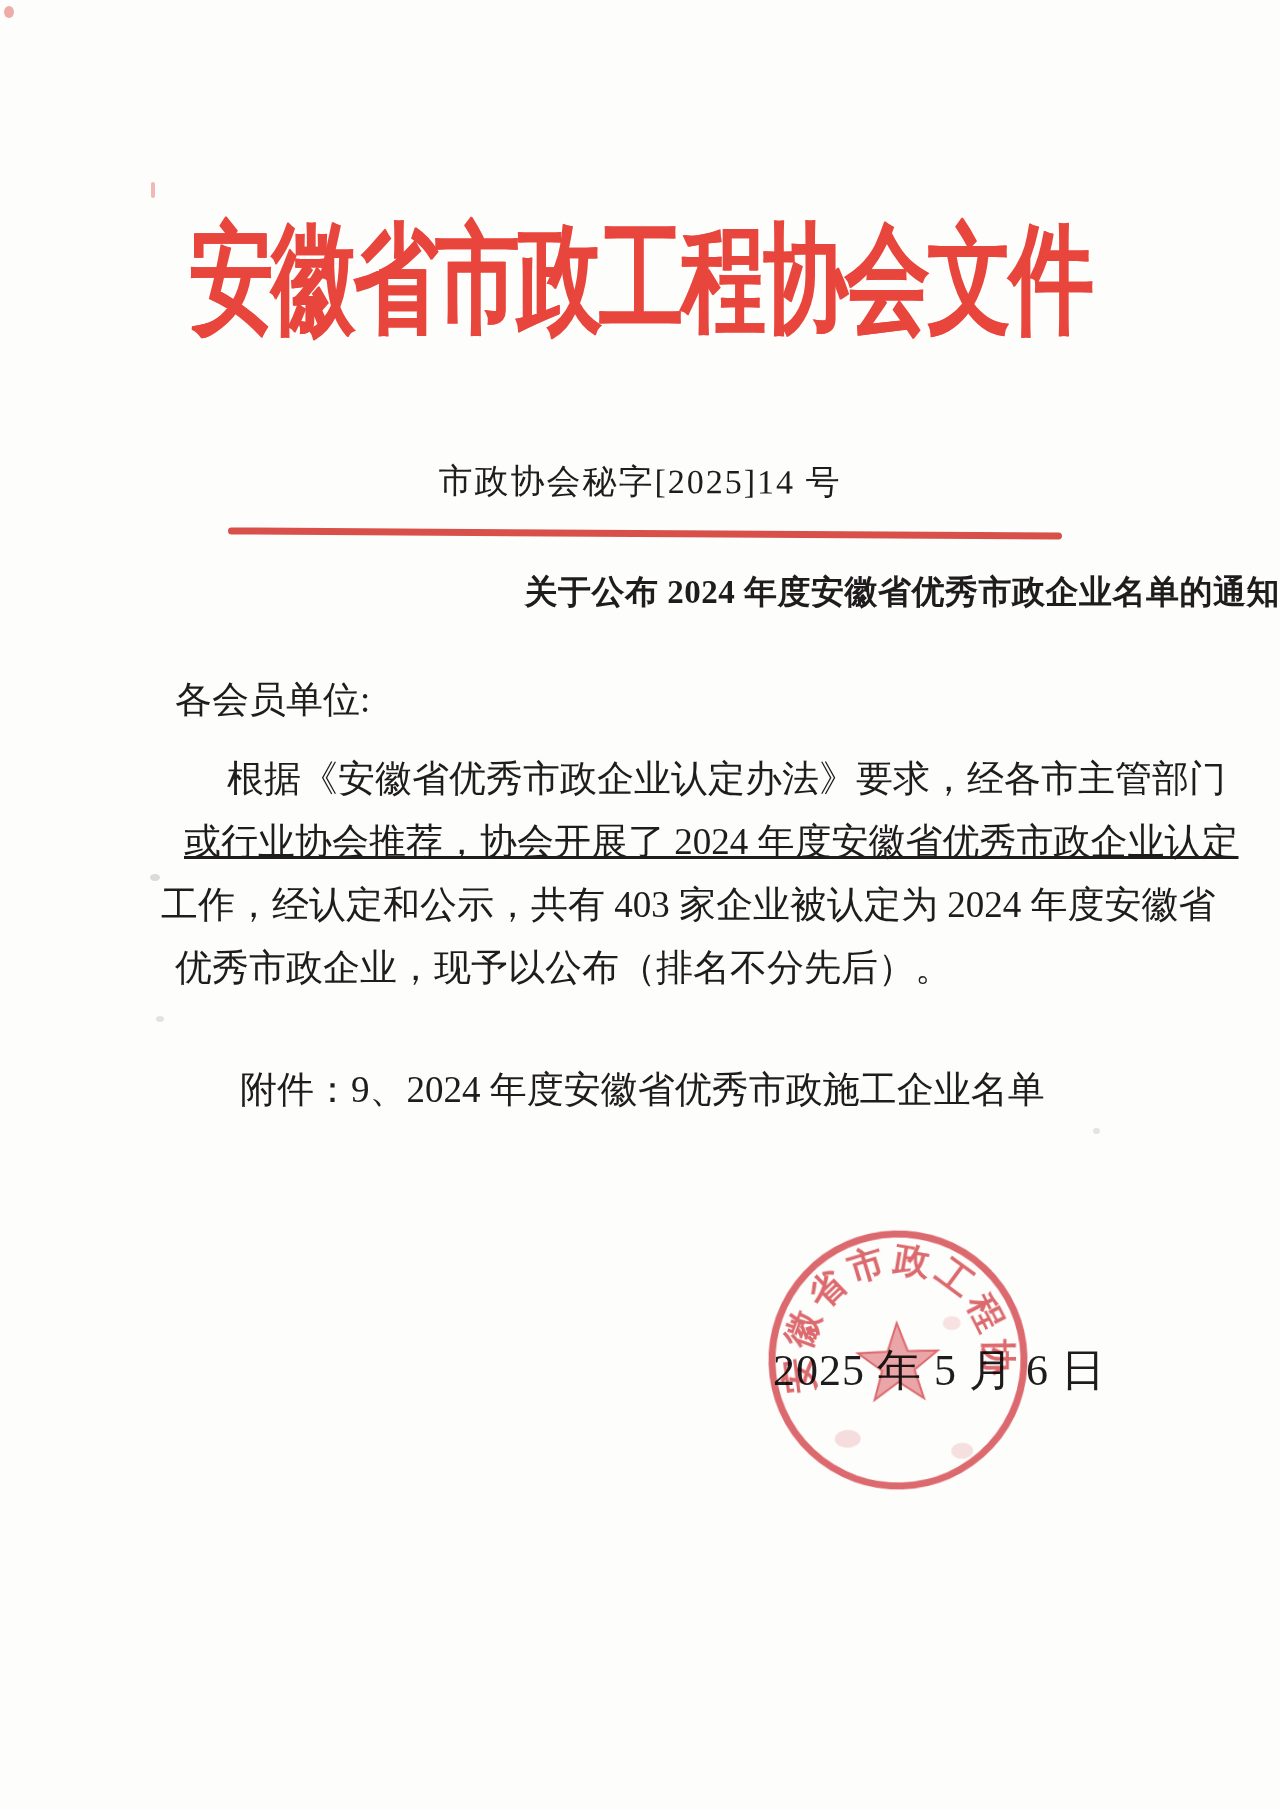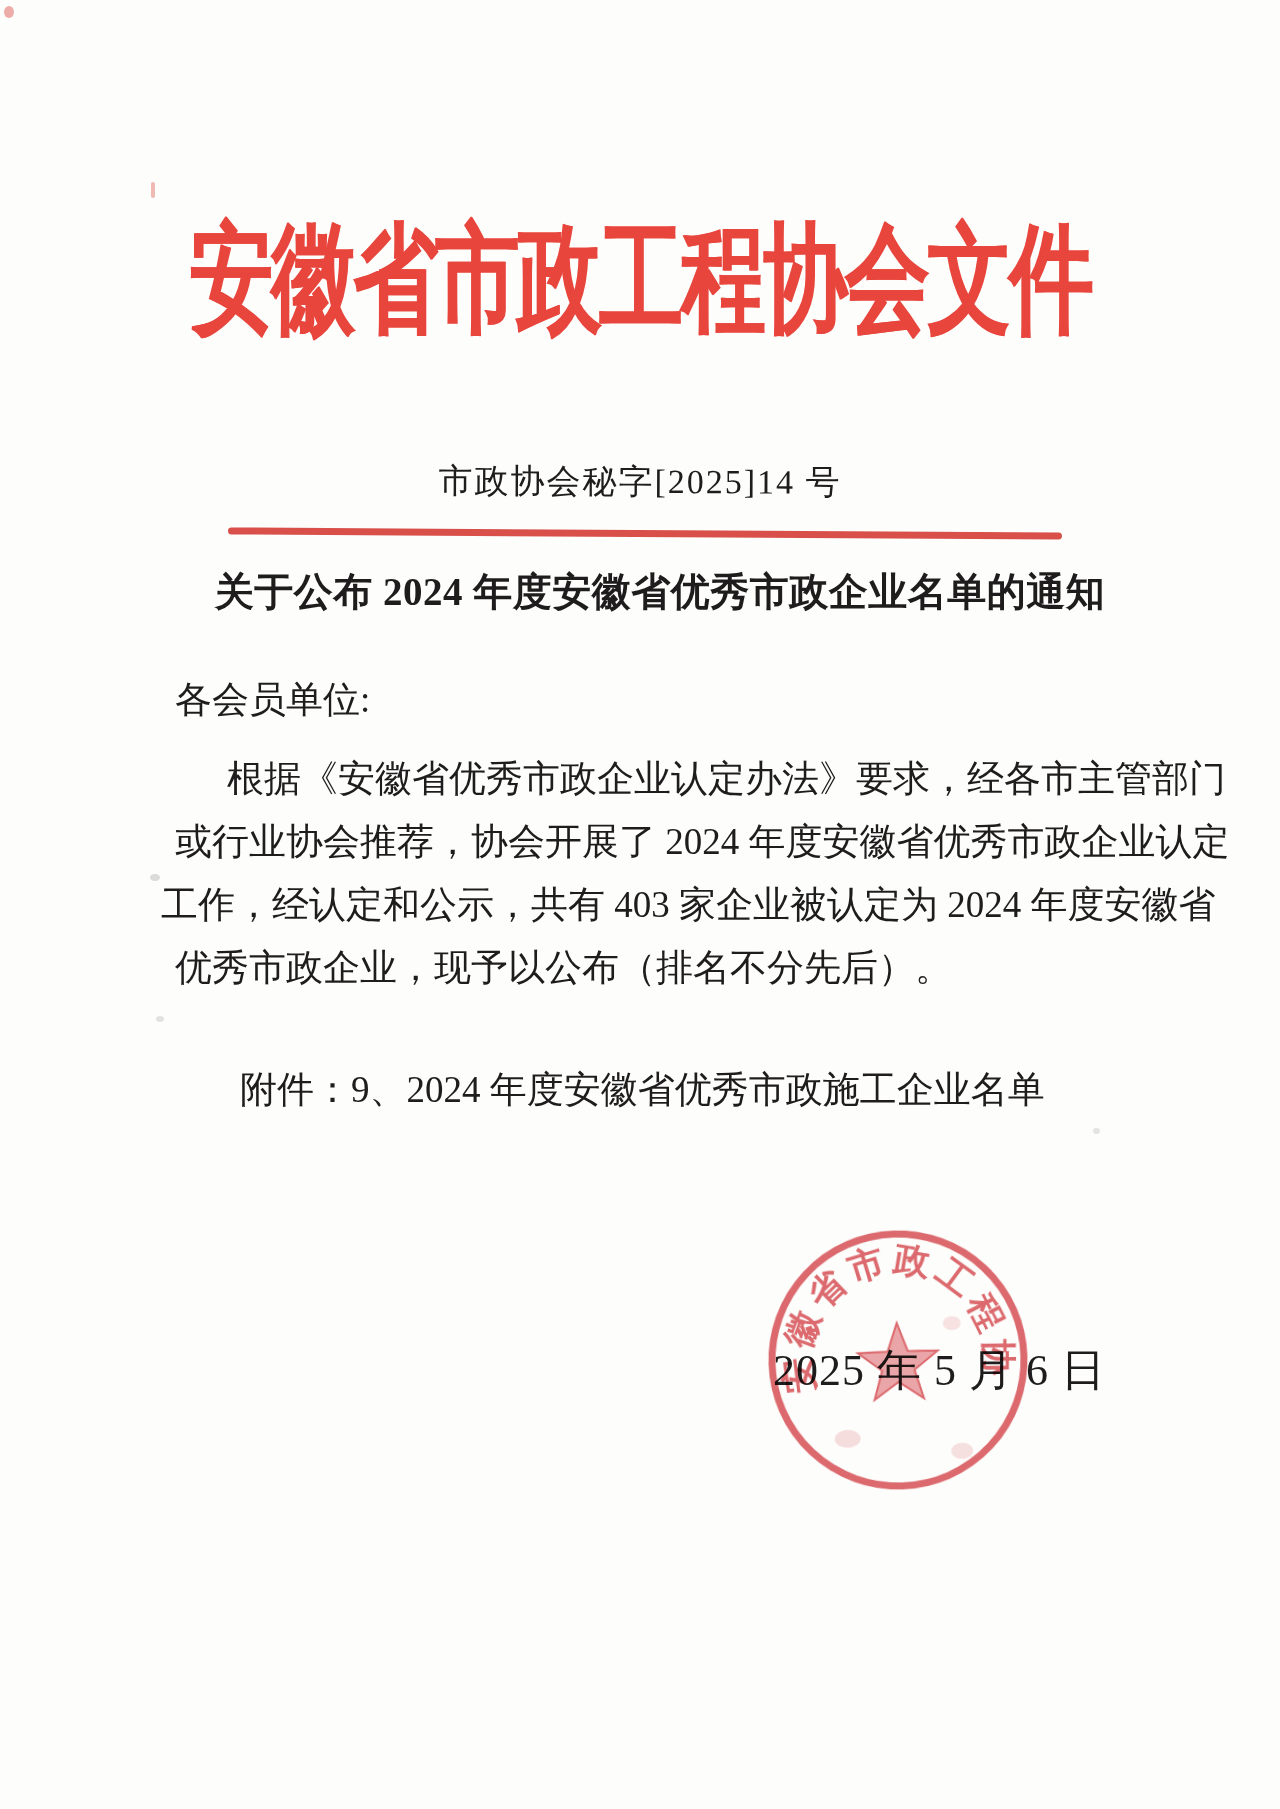--- a/index.html
+++ b/index.html
@@ -28,30 +28,30 @@
     transform:rotate(0.2deg);
   }
   
   .red-rule{
     position:absolute;top:530px;left:228px;width:834px;height:7px;
     border-radius:4px;transform:rotate(0.35deg);
   }
   
   .notice-title{
     position:absolute;top:560px;left:40px;width:1240px;height:64px;
-    line-height:64px;text-align:center;
-    font-size:39px;font-weight:bold;letter-spacing:0.5px;white-space:nowrap;
+    line-height:64px;text-align:right;
+    font-size:33px;font-weight:bold;letter-spacing:0.5px;white-space:nowrap;
   }
   .line{
     position:absolute;height:63px;line-height:63px;
     font-size:37px;letter-spacing:0;white-space:nowrap;
   }
   .salutation{top:668px;left:175px;}
   .p1{top:747px;left:227px;text-align:right;}
-  .p2{top:810px;left:175px;}
+  .p2{top:810px;left:184px;text-decoration:underline;}
   .p3{top:873px;left:161px;}
   .p4{top:936px;left:175px;}
   .attach1{top:1058px;left:240px;}
   .attach2{top:1131px;left:338px;}
   .issue-date{top:1339px;left:773px;font-size:44px;letter-spacing:1px;z-index:1;}
   
   .stamp{
     position:absolute;left:767px;top:1229px;width:262px;height:262px;
     z-index:2;mix-blend-mode:multiply;opacity:.88;
     filter:blur(0.4px);

